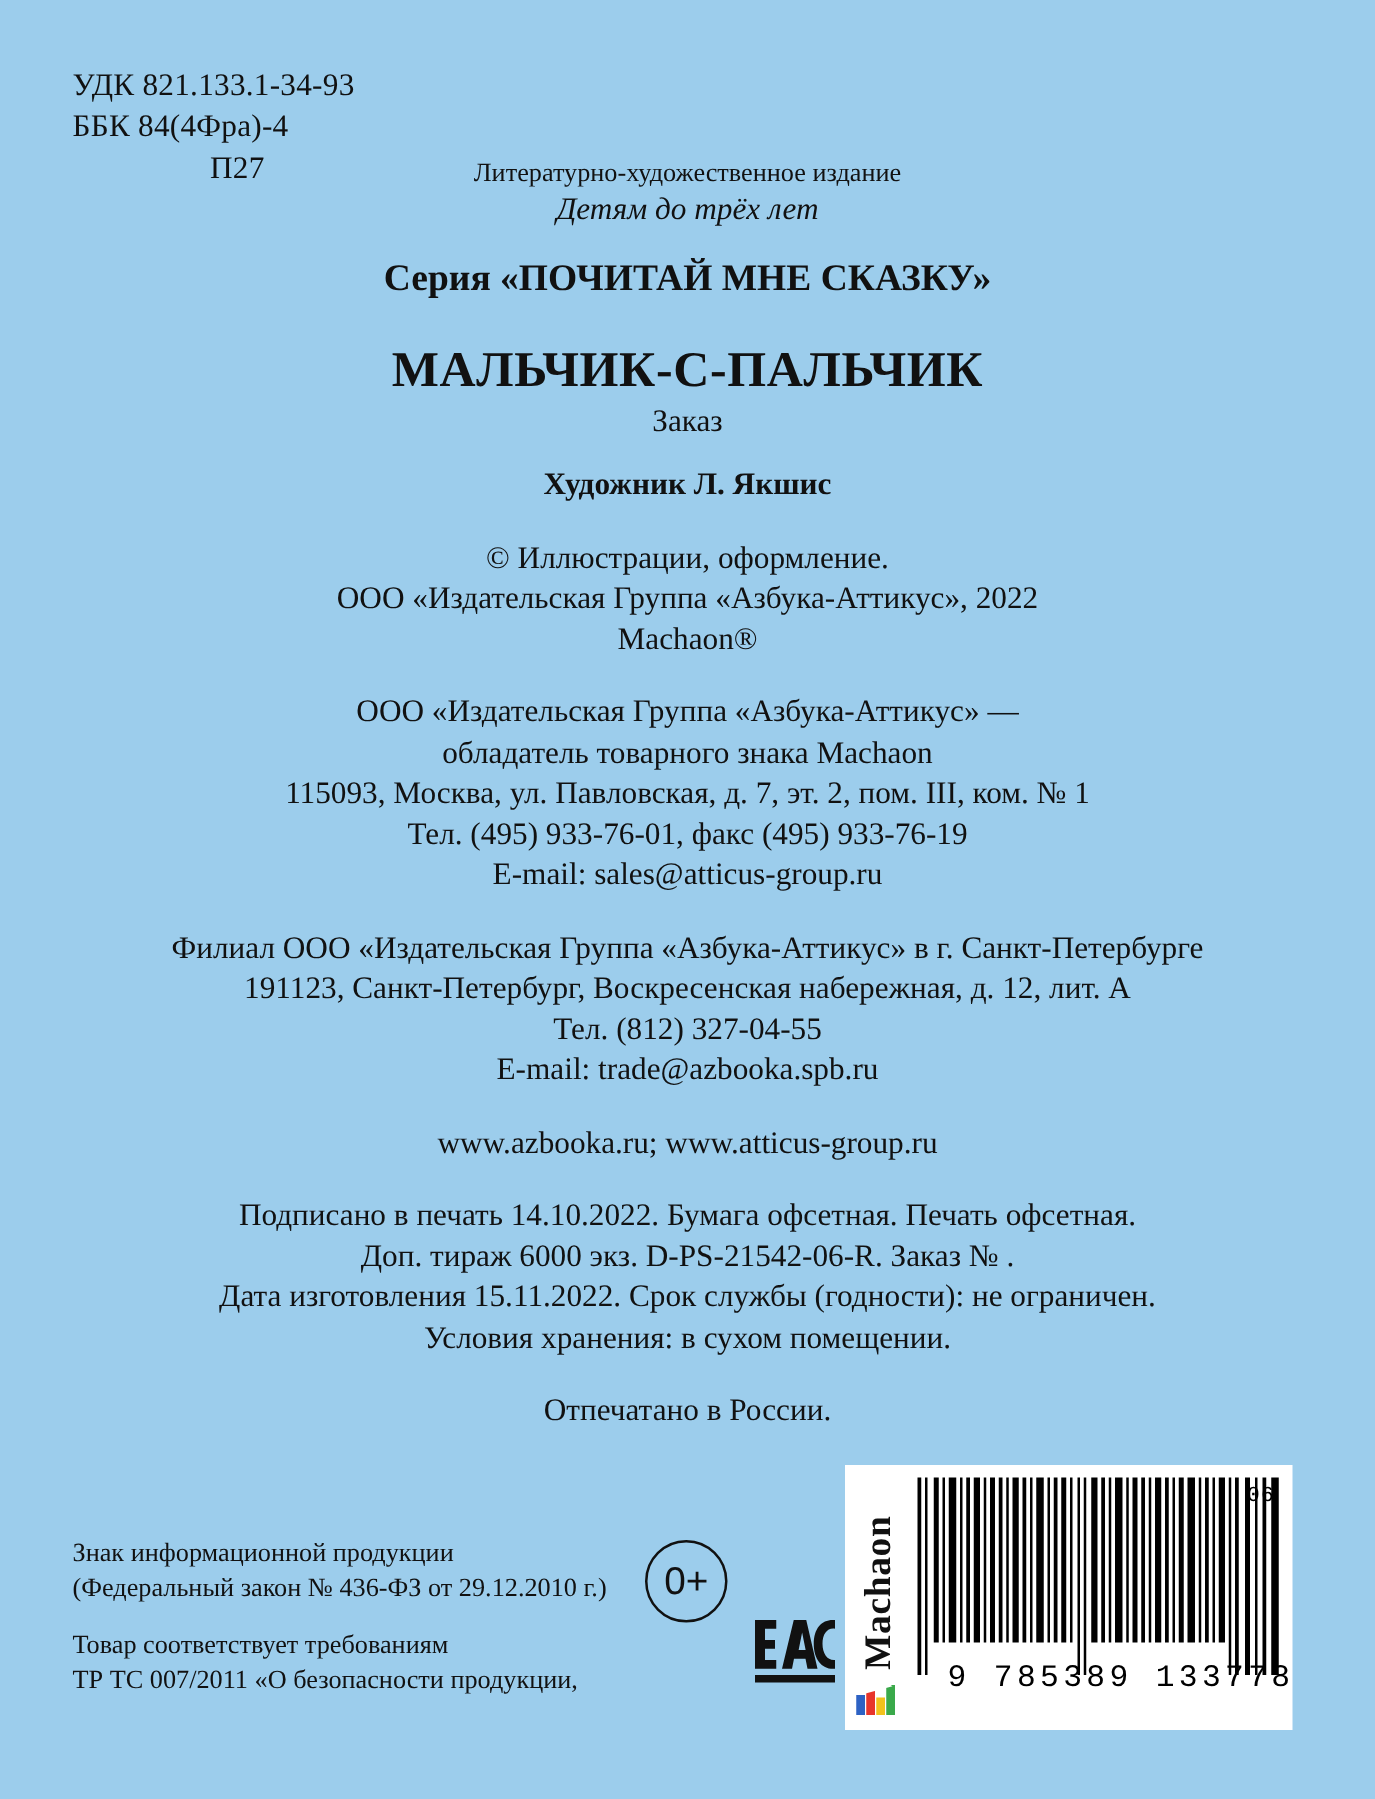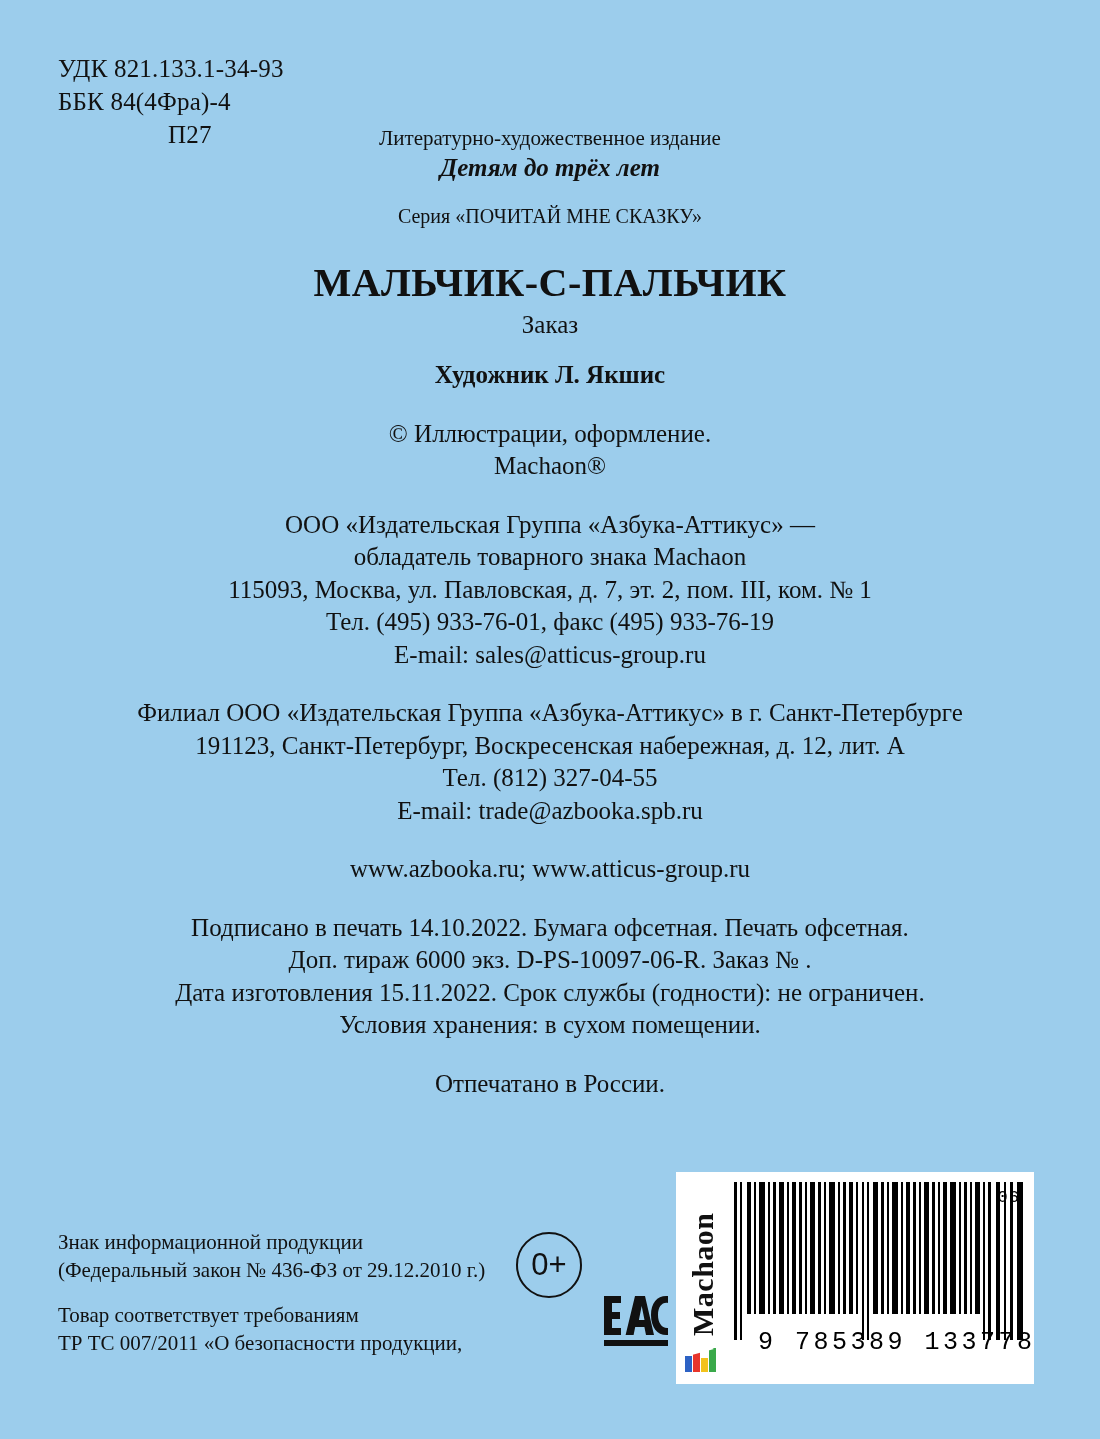--- a/index.html
+++ b/index.html
@@ -52,25 +52,25 @@
     white-space: nowrap;
   }
   .gap-sm { height: 10px; }
   .gap-md { height: 18px; }
   .gap-lg { height: 26px; }
 
   .edition-type { font-size: 21px; }
   .age-group {
     font-size: 25px;
     font-style: italic;
-    font-weight: bold;
+    font-weight: normal;
   }
   .series {
-    font-size: 20px;
-    font-weight: normal;
+    font-size: 30px;
+    font-weight: bold;
   }
   .author {
     font-size: 28px;
     font-weight: bold;
   }
   .title {
     font-size: 40px;
     font-weight: bold;
     letter-spacing: 0.5px;
   }
@@ -214,41 +214,42 @@
 
     <div class="gap-sm"></div>
     <div class="line title">МАЛЬЧИК-С-ПАЛЬЧИК</div>
     <div class="line subtitle">Заказ</div>
 
     <div class="gap-md"></div>
     <div class="line artist">Художник Л. Якшис</div>
 
     <div class="gap-lg"></div>
     <div class="line">© Иллюстрации, оформление.</div>
+    <div class="line">ООО «Издательская Группа «Азбука-Аттикус», 2022</div>
     <div class="line">Machaon®</div>
 
     <div class="gap-lg"></div>
     <div class="line">ООО «Издательская Группа «Азбука-Аттикус» —</div>
     <div class="line">обладатель товарного знака Machaon</div>
     <div class="line">115093, Москва, ул. Павловская, д. 7, эт. 2, пом. III, ком. № 1</div>
     <div class="line">Тел. (495) 933-76-01, факс (495) 933-76-19</div>
     <div class="line">E-mail: sales@atticus-group.ru</div>
 
     <div class="gap-lg"></div>
     <div class="line">Филиал ООО «Издательская Группа «Азбука-Аттикус» в г. Санкт-Петербурге</div>
     <div class="line">191123, Санкт-Петербург, Воскресенская набережная, д. 12, лит. А</div>
     <div class="line">Тел. (812) 327-04-55</div>
     <div class="line">E-mail: trade@azbooka.spb.ru</div>
 
     <div class="gap-lg"></div>
     <div class="line">www.azbooka.ru;  www.atticus-group.ru</div>
 
     <div class="gap-lg"></div>
     <div class="line">Подписано в печать 14.10.2022. Бумага офсетная. Печать офсетная.</div>
-    <div class="line">Доп. тираж 6000 экз. D-PS-10097-06-R. Заказ №              .</div>
+    <div class="line">Доп. тираж 6000 экз. D-PS-21542-06-R. Заказ №              .</div>
     <div class="line">Дата изготовления 15.11.2022. Срок службы (годности): не ограничен.</div>
     <div class="line">Условия хранения: в сухом помещении.</div>
 
     <div class="gap-lg"></div>
     <div class="line">Отпечатано в России.</div>
   </div>
 
   <div class="notes">
     <div class="block">
       <div>Знак информационной продукции</div>

